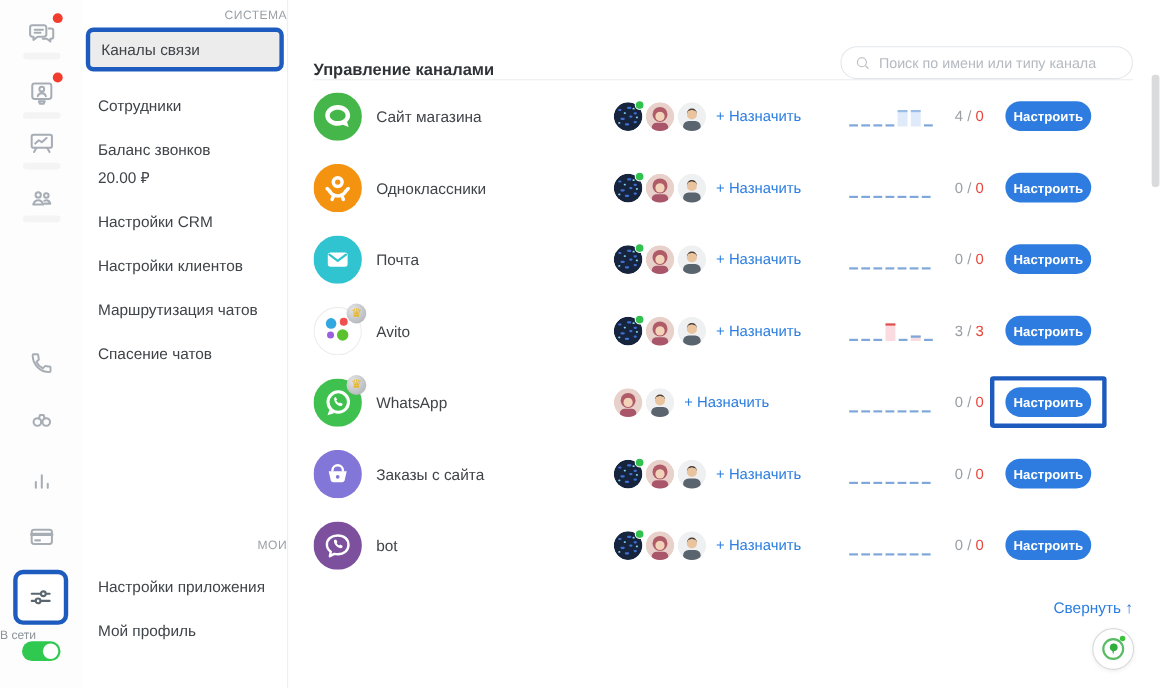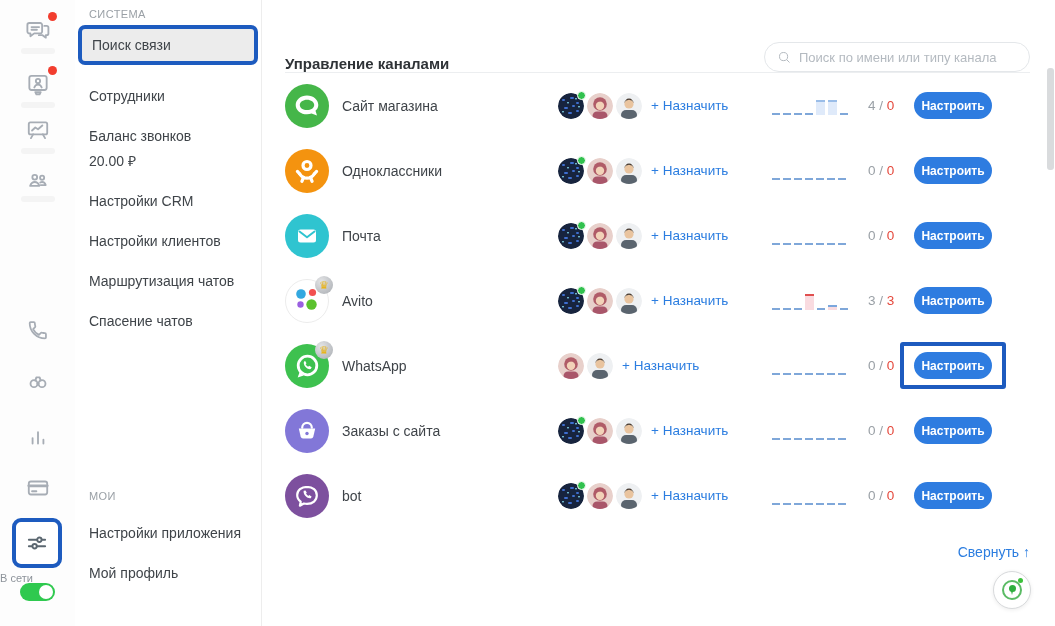--- a/index.html
+++ b/index.html
@@ -21,21 +21,21 @@
   .rail-active-box svg { stroke:#5b6770; fill:none; stroke-width:1.8; stroke-linecap:round; }
   .toggle { position:absolute; left:20px; top:583px; width:35px; height:18px; border-radius:9px;
             background:#2fc94f; }
   .toggle .knob { position:absolute; top:2px; right:2px; width:14px; height:14px; border-radius:50%; background:#fff; }
   .online-label { position:absolute; top:572px; left:0; width:75px; text-align:left;
                   font-size:11px; color:#8d939a; }
 
   
   .sidebar { width:187px; flex:0 0 187px; height:626px; background:#fff; border-right:1px solid #ededed;
              padding:8px 0 0 0; position:relative; }
-  .side-section { font-size:11px; color:#9aa0a6; letter-spacing:.4px; margin:0 0 0 14px; }
+  .side-section { font-size:11px; color:#9aa0a6; letter-spacing:.4px; margin:0 0 0 14px;text-align:right; }
   .side-selected { margin:5px 3px 0 3px; border:4px solid #1d5bbf; border-radius:7px; background:#ececec; }
   .side-selected .inner { padding:8px 10px; font-size:14px; color:#3f4449; }
   .side-item { font-size:14px; color:#3f4449; padding:0 14px; margin-top:22px; cursor:default; line-height:18px; }
   .side-item.two-line .sub { display:block; margin-top:7px; }
   .side-gap { height:160px; }
 
   
   .main { position:relative; flex:1; height:626px; padding:0 25px 0 23px; }
   .main-header { display:flex; align-items:flex-end; justify-content:space-between;
                  height:73px; border-bottom:1px solid #eceef0; }
@@ -179,21 +179,21 @@
     <div class="toggle">
         <span class="knob"></span>
       </div>
     <div class="online-label">В сети</div>
   </div>
 
   <div class="sidebar">
     <div class="side-section">СИСТЕМА</div>
 
     <div class="side-selected">
-      <div class="inner">Поиск связи</div>
+      <div class="inner">Каналы связи</div>
     </div>
 
     <div class="side-item">Сотрудники</div>
     <div class="side-item two-line">
       <span>Баланс звонков</span>
       <span class="sub">20.00 ₽</span>
     </div>
     <div class="side-item">Настройки CRM</div>
     <div class="side-item">Настройки клиентов</div>
     <div class="side-item">Маршрутизация чатов</div>

